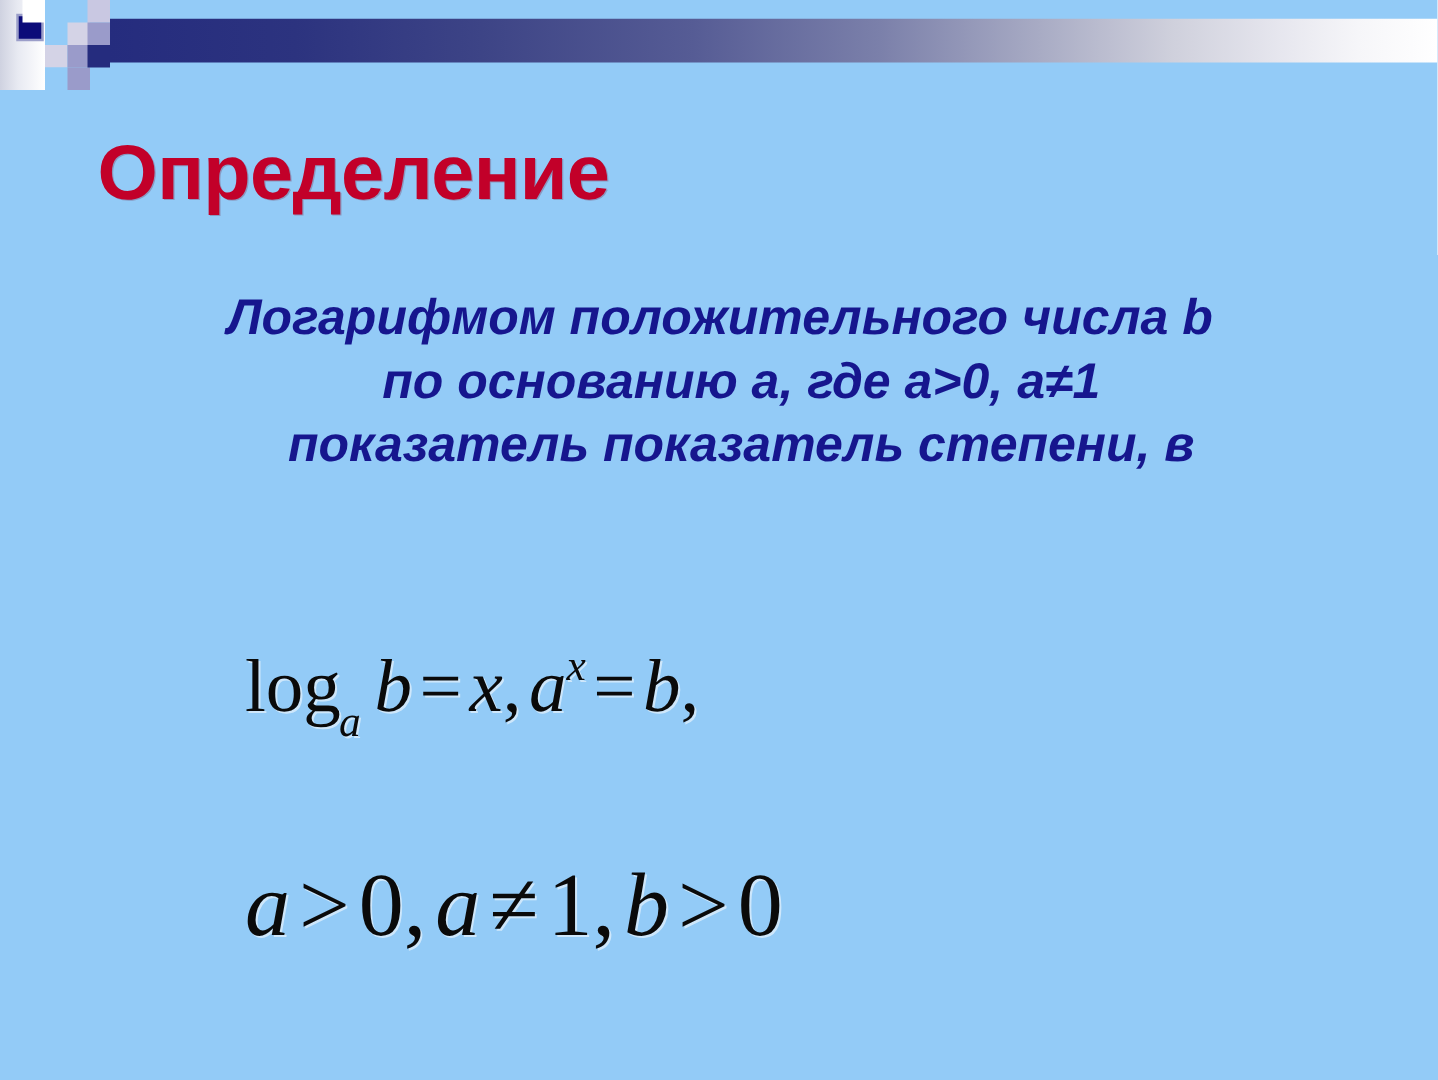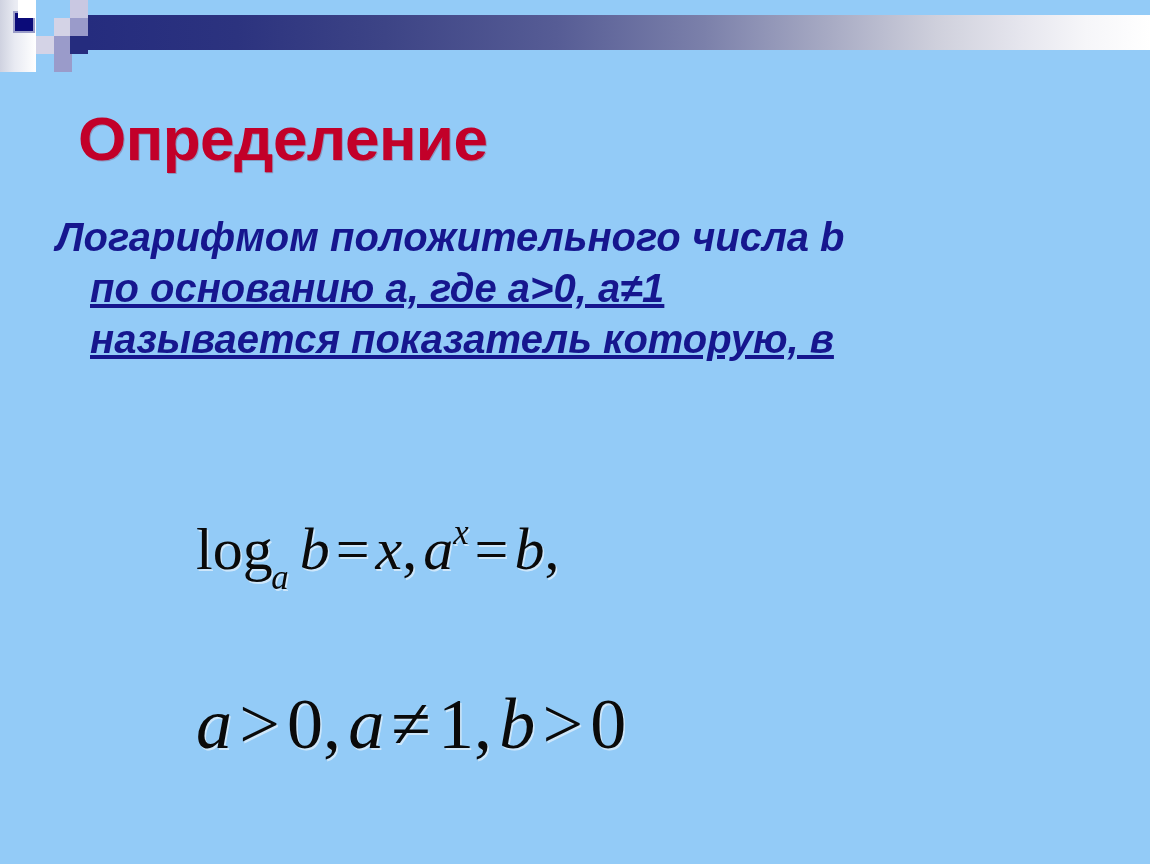--- a/index.html
+++ b/index.html
@@ -73,36 +73,37 @@
     color: #c20029;
     letter-spacing: -0.5px;
     white-space: nowrap;
     text-shadow: 1px 1px 0 rgba(120,60,90,.35);
   }
 
   
   .body-text {
     position: absolute;
     left: 56px;
-    top: 212px;
+    top: 229px;
     width: 1040px;
     font-size: 40px;
     line-height: 51px;
     font-weight: bold;
     font-style: italic;
     font-stretch: condensed;
     color: #16168e;
     text-indent: 0;
+    text-align: center;
   }
   .body-text .ln {
     display: block;
     white-space: nowrap;
   }
   .body-text .ln.first { margin-left: 0; }
-  .body-text .ln.cont  { margin-left: 34px; text-decoration: underline; }
+  .body-text .ln.cont  { margin-left: 34px; }
 
   
   .formula {
     position: absolute;
     font-family: "Liberation Serif", "DejaVu Serif", serif;
     color: #0a0a0a;
     white-space: nowrap;
     text-shadow: 1.5px 1.5px 0 rgba(255,255,255,.55);
   }
   .formula .it { font-style: italic; }
@@ -159,21 +160,21 @@
         <div class="sq" style="left: 70px; top: 36px; width: 18px; height: 18px; background: rgb(37, 44, 126);"></div>
         <div class="sq" style="left: 18px; top: 0px; width: 18px; height: 18px; background: rgb(255, 255, 255);"></div>
       </div>
   </div>
 
   <div class="title">Определение</div>
 
   <div class="body-text">
     <span class="ln first">Логарифмом положительного числа b</span>
     <span class="ln cont">по основанию a, где a&gt;0, a≠1</span>
-    <span class="ln cont">называется показатель которую, в</span>
+    <span class="ln cont">показатель показатель степени, в</span>
   </div>
 
   <div class="formula" id="formula-1">
     <span class="up">log</span><span class="sub">a</span><span class="it" style="margin-left:.16em">b</span><span class="up op">=</span><span class="it">x</span><span class="up">,</span><span class="it" style="margin-left:.10em">a</span><span class="sup">x</span><span class="up op">=</span><span class="it">b</span><span class="up">,</span>
   </div>
 
   <div class="formula" id="formula-2">
     <span class="it">a</span><span class="up op">&gt;</span><span class="up">0</span><span class="up">,</span><span class="it" style="margin-left:.10em">a</span><span class="up op">≠</span><span class="up">1</span><span class="up">,</span><span class="it" style="margin-left:.10em">b</span><span class="up op">&gt;</span><span class="up">0</span>
   </div>
 

